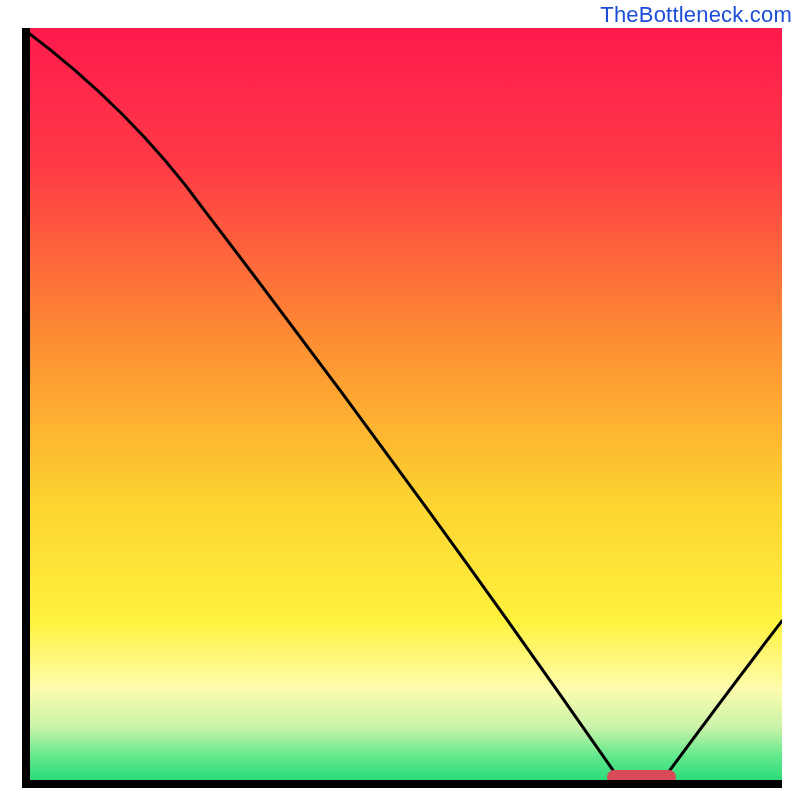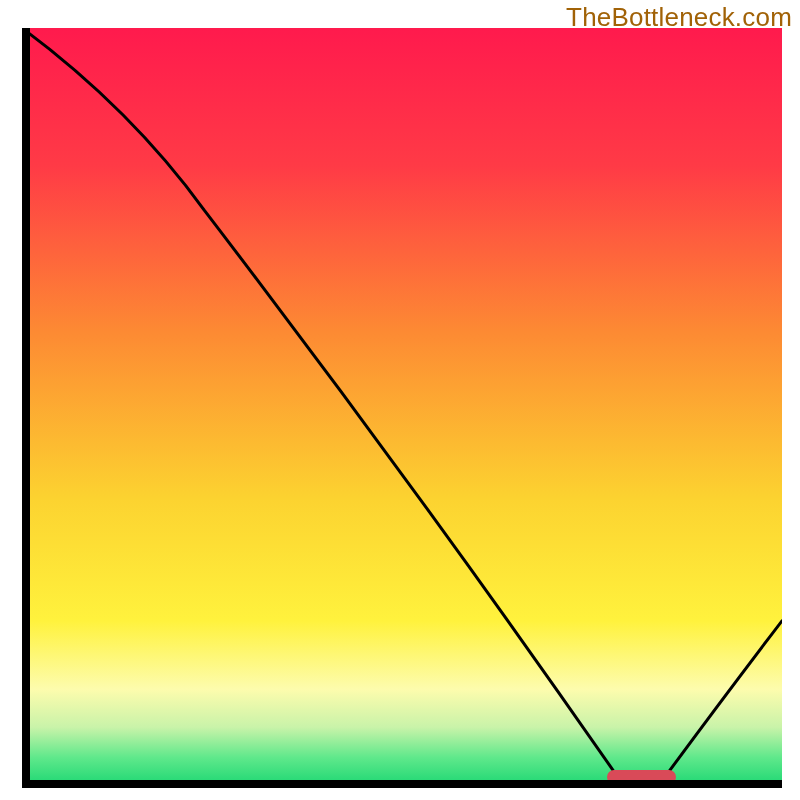--- a/index.html
+++ b/index.html
@@ -8,22 +8,22 @@
     height: 800px;
     background: #ffffff;
     font-family: Arial, Helvetica, sans-serif;
     position: relative;
     overflow: hidden;
   }
   .watermark {
     position: absolute;
     top: 2px;
     right: 8px;
-    color: #a16207;
-    font-size: 26px;
+    color: #1d4ed8;
+    font-size: 22px;
     font-weight: 500;
     letter-spacing: 0.2px;
   }
   .plot-wrap {
     position: absolute;
     left: 22px;
     top: 28px;
     width: 760px;
     height: 760px;
   }

